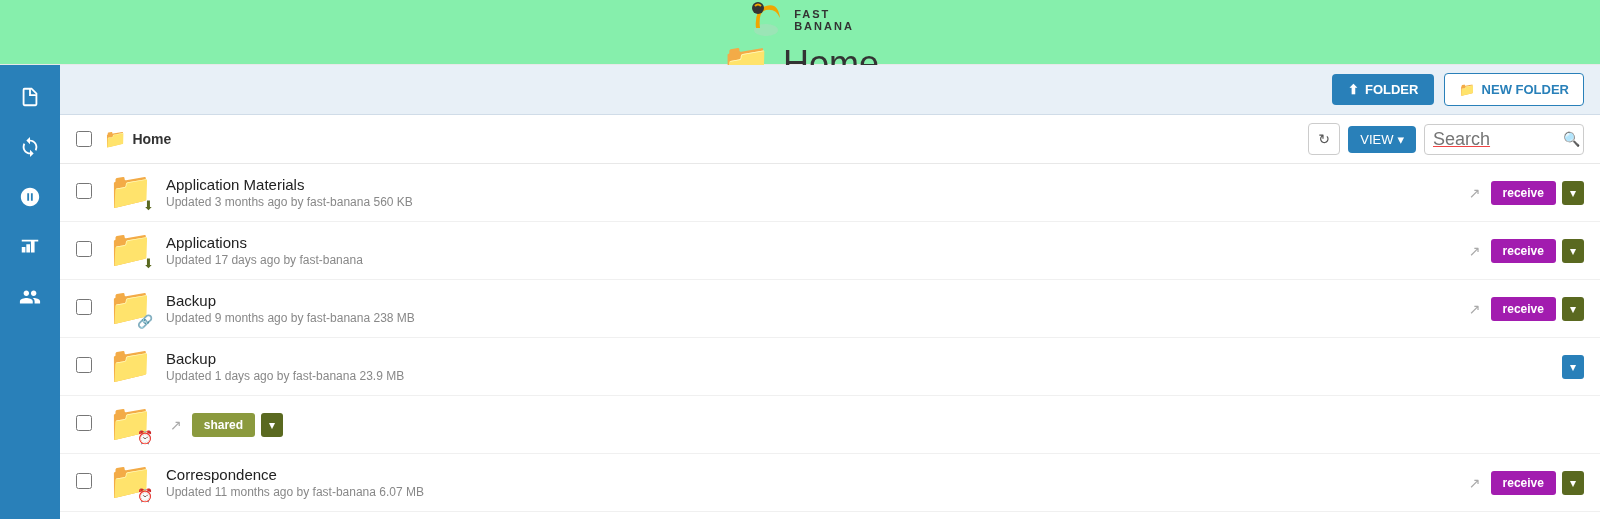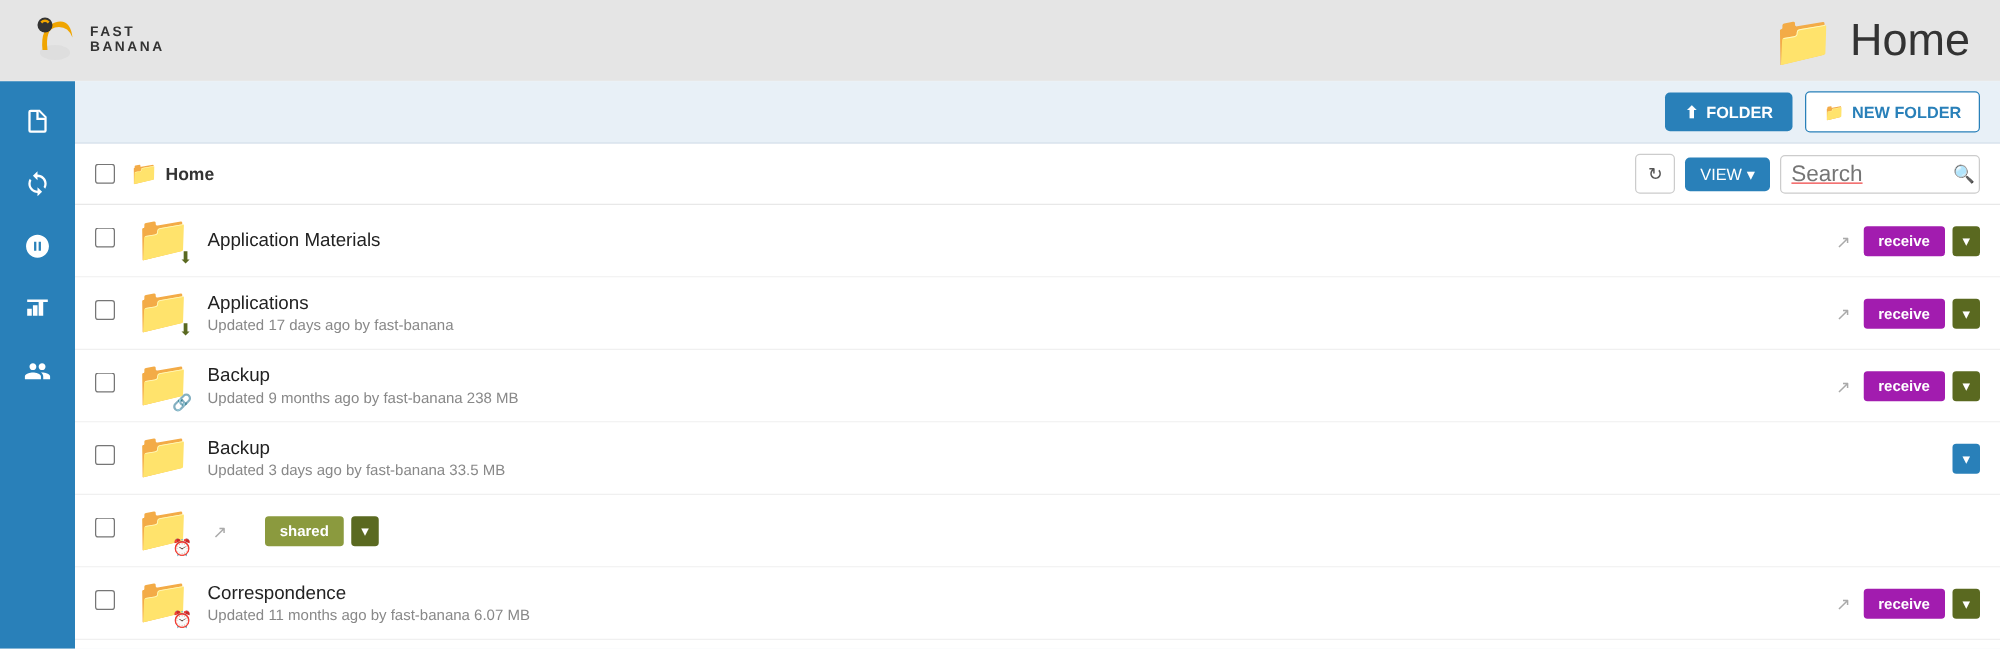--- a/index.html
+++ b/index.html
@@ -1,26 +1,27 @@
 <!DOCTYPE html>
 <html><head>
   <meta charset="utf-8">
   <style>
     * { box-sizing: border-box; margin: 0; padding: 0; }
     body { font-family: Arial, sans-serif; background: #fff; width: 1600px; height: 519px; overflow: hidden; }
 
     
     .top-header {
       height: 65px;
-      background: #e5e5e5;
+      background: #86efac;
       display: flex;
       align-items: center;
       justify-content: space-between;
       padding: 0 24px;
       border-bottom: 1px solid #e8e8e8;
+      flex-direction: column;
     }
     .logo {
       display: flex;
       align-items: center;
       gap: 8px;
     }
     .logo-icon {
       width: 40px;
       height: 40px;
     }
@@ -250,21 +251,20 @@
     }
     .btn-shared {
       background: #8b9a3e;
       color: #fff;
       border: none;
       padding: 5px 12px;
       border-radius: 3px;
       font-size: 12px;
       font-weight: bold;
       cursor: pointer;
-      margin-left: 20px;
     }
     .btn-dropdown {
       background: #5a6920;
       color: #fff;
       border: none;
       padding: 5px 8px;
       border-radius: 3px;
       font-size: 12px;
       cursor: pointer;
     }
@@ -371,20 +371,21 @@
           <div class="file-row">
     <div style="width:20px;margin-right:12px;">
       <input type="checkbox" style="width: 16px; height: 16px;">
     </div>
     <div class="folder-icon-wrap">
       <span class="folder-emoji">📁</span>
       <span class="folder-badge"><span style="font-size:13px;color:#5a6920;">⬇</span></span>
     </div>
     <div class="file-info">
       <div class="file-name">Application Materials</div>
+      <div class="file-meta">Updated  3 months ago  by  fast-banana  560 KB</div>
     </div>
     <div class="row-actions">
 
       <span class="action-link-icon">↗</span>
       <button class="btn-receive">receive</button>
       <button class="btn-dropdown">▾</button>
 
     </div>
   </div>
           <div class="file-row">
@@ -430,21 +431,21 @@
           <div class="file-row">
     <div style="width:20px;margin-right:12px;">
       <input type="checkbox" style="width: 16px; height: 16px;">
     </div>
     <div class="folder-icon-wrap">
       <span class="folder-emoji">📁</span>
       <span class="folder-badge"></span>
     </div>
     <div class="file-info">
       <div class="file-name">Backup</div>
-      <div class="file-meta">Updated  3 days ago  by  fast-banana  33.5 MB</div>
+      <div class="file-meta">Updated  1 days ago  by  fast-banana  23.9 MB</div>
     </div>
     <div class="row-actions">
 
       <button class="btn-dropdown-only">▾</button>
 
     </div>
   </div>
           <div class="file-row">
     <div style="width:20px;margin-right:12px;">
       <input type="checkbox" style="width: 16px; height: 16px;">

